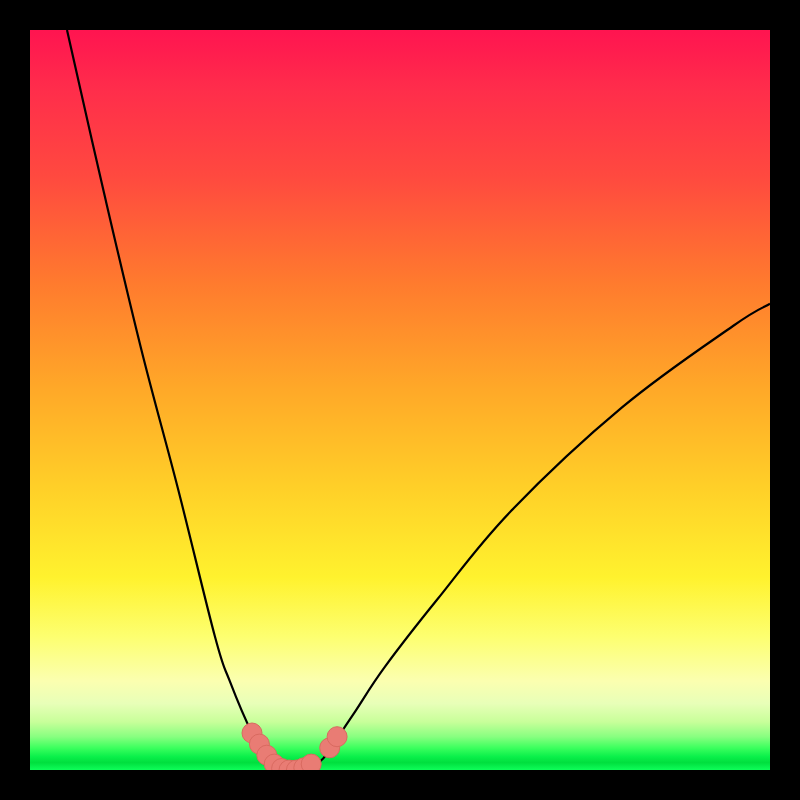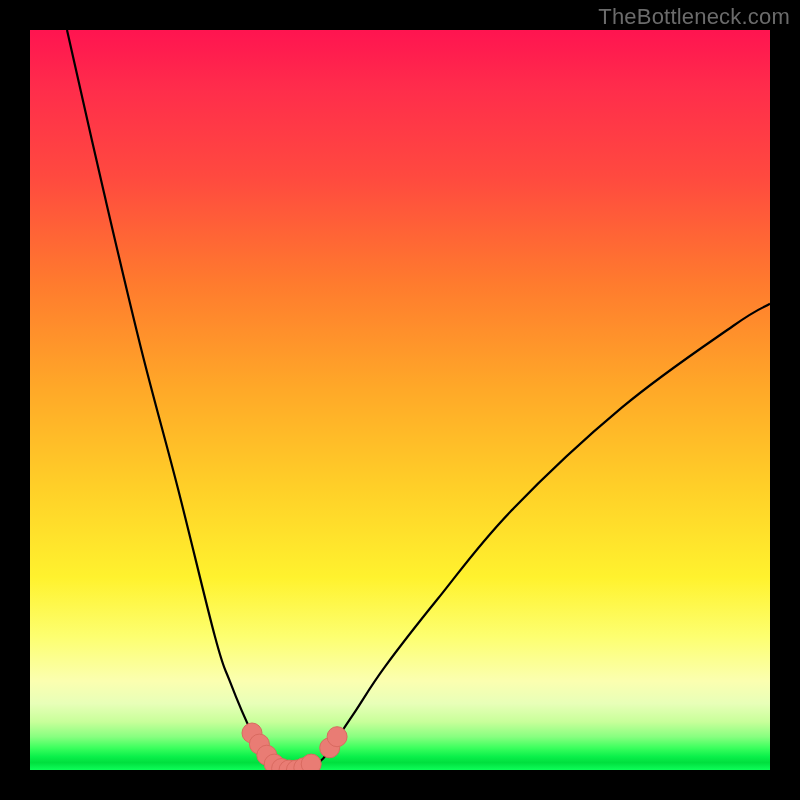--- a/index.html
+++ b/index.html
@@ -81,14 +81,13 @@
           <circle cx="259.00" cy="740.00" r="10" fill="#e97c74" stroke="#d96a60" stroke-width="1"></circle>
           <circle cx="266.40" cy="740.00" r="10" fill="#e97c74" stroke="#d96a60" stroke-width="1"></circle>
           <circle cx="273.80" cy="737.78" r="10" fill="#e97c74" stroke="#d96a60" stroke-width="1"></circle>
           <circle cx="281.20" cy="734.08" r="10" fill="#e97c74" stroke="#d96a60" stroke-width="1"></circle>
           <circle cx="299.70" cy="717.80" r="10" fill="#e97c74" stroke="#d96a60" stroke-width="1"></circle>
           <circle cx="307.10" cy="706.70" r="10" fill="#e97c74" stroke="#d96a60" stroke-width="1"></circle>
         </g>
     </svg>
   </div>
 
-  <div class="watermark">TheBottleneck.com</div>
 </div>
 
 </body></html>

